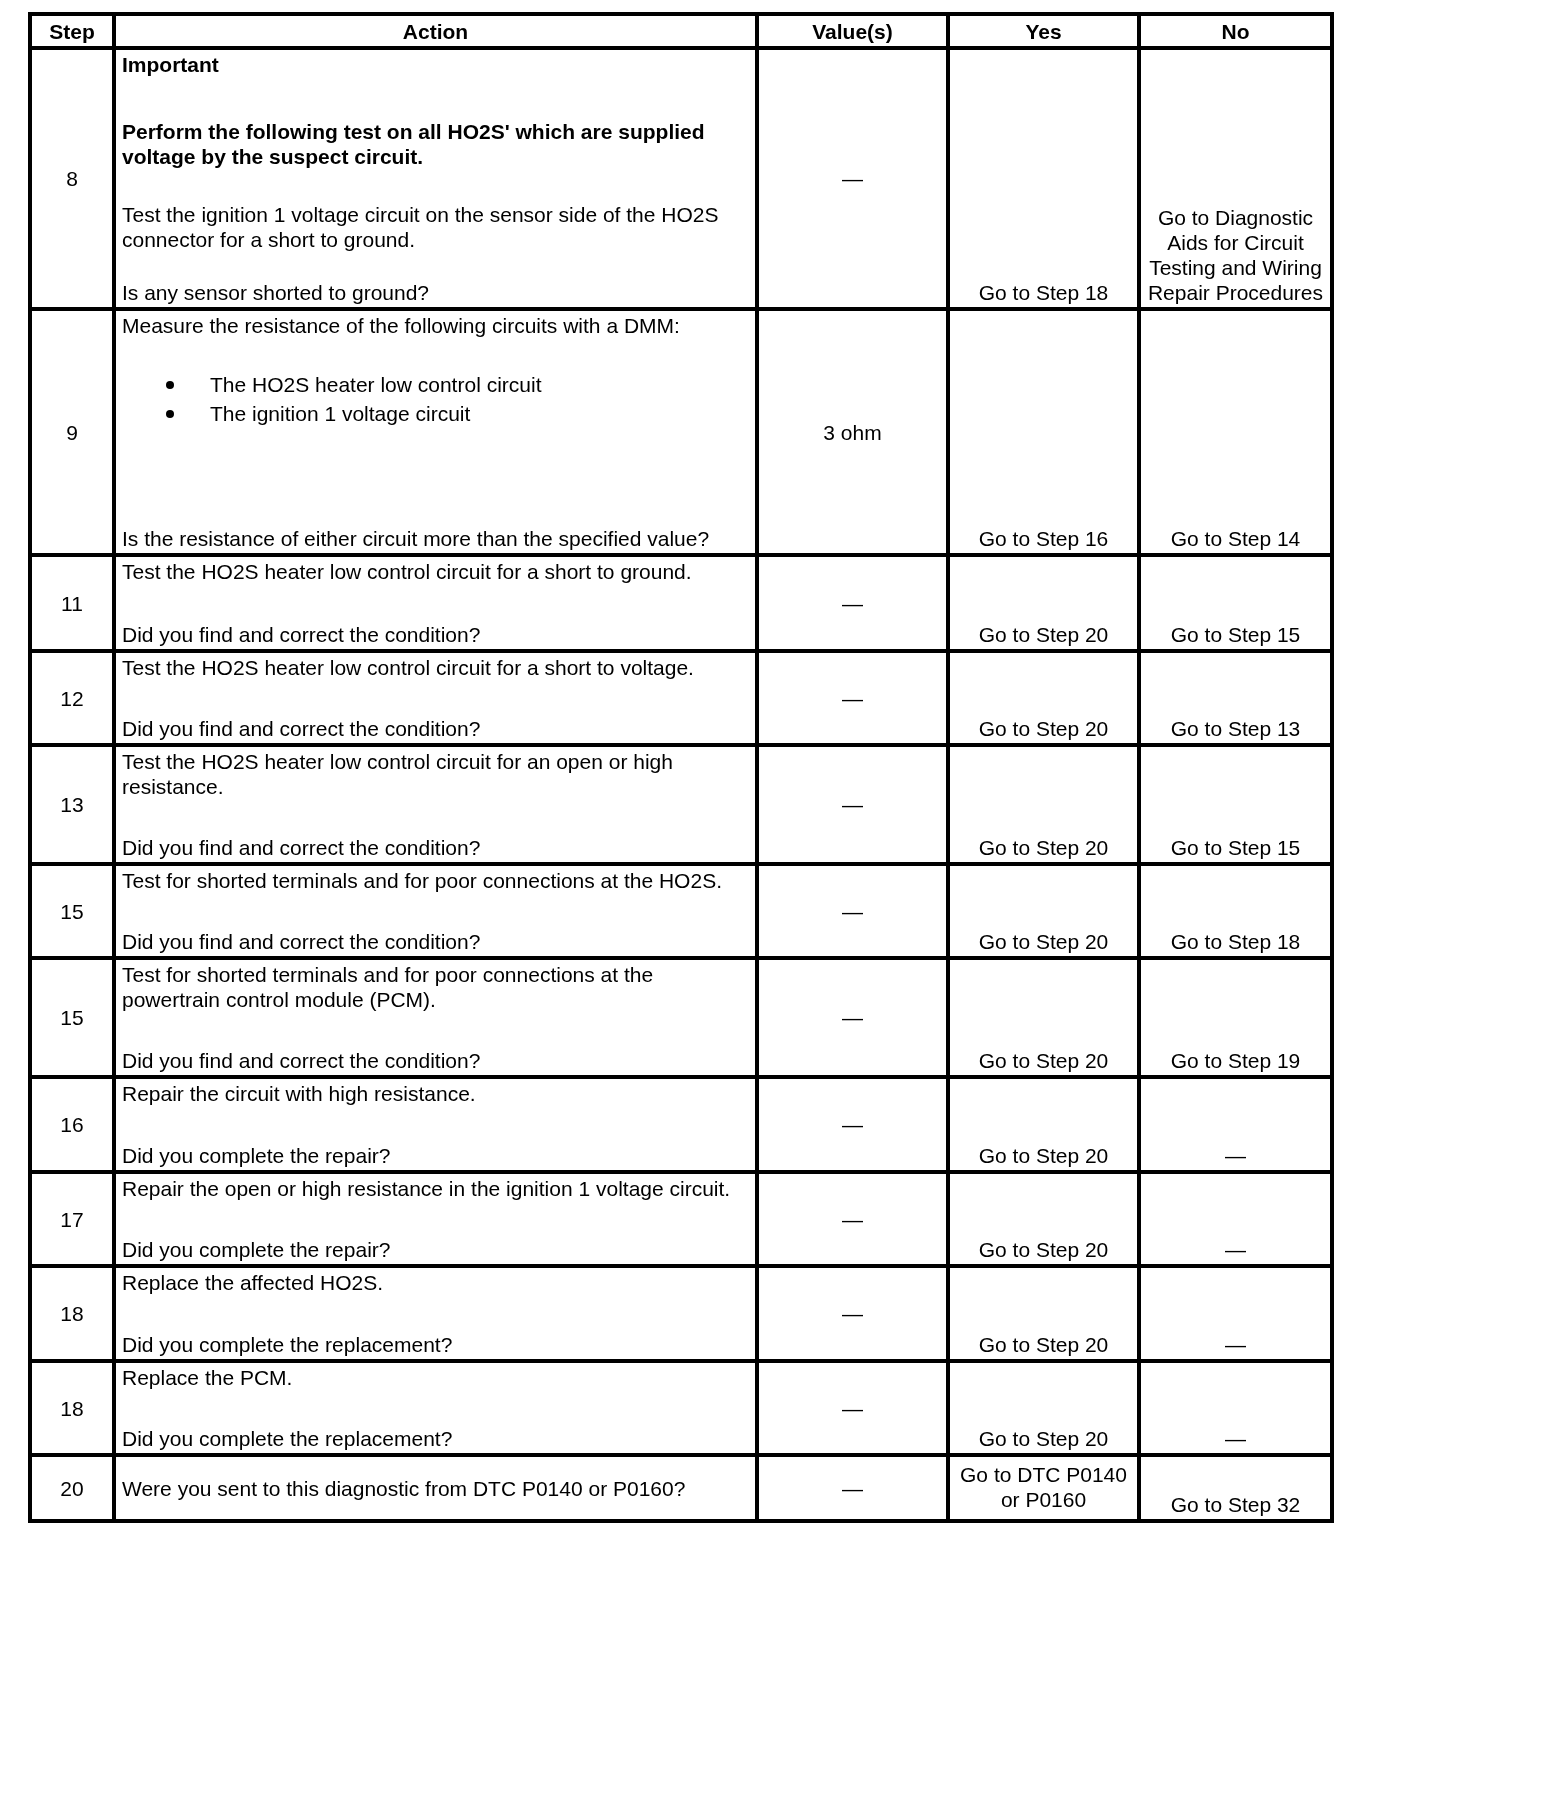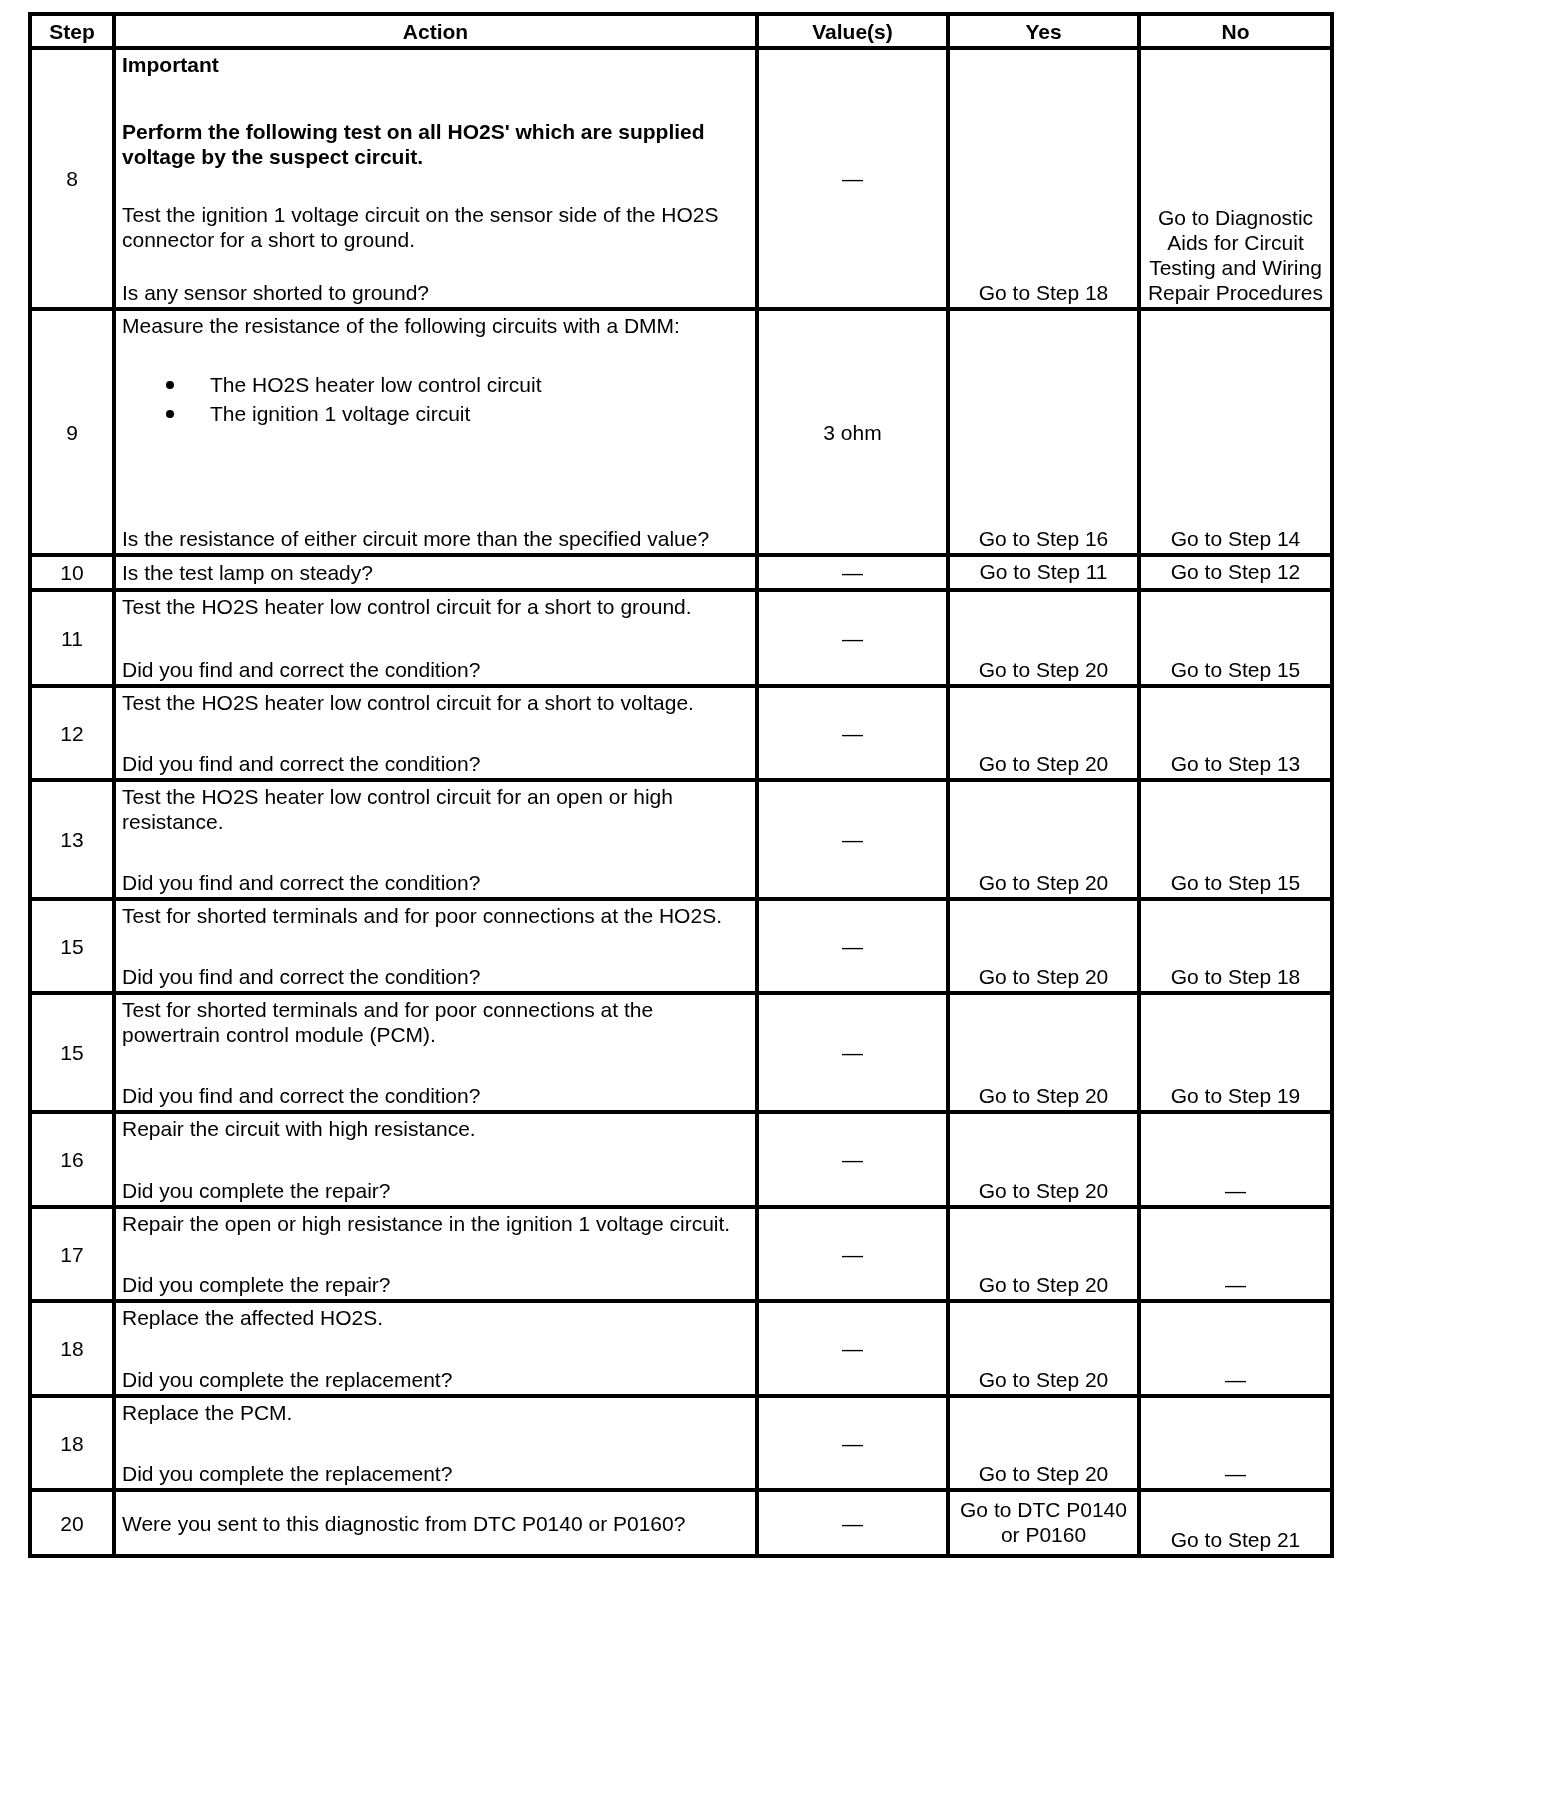--- a/index.html
+++ b/index.html
@@ -161,29 +161,20 @@
             </ul>
           </div>
           <span class="para">Is the resistance of either circuit more than the specified value?</span>
         </div>
       </td>
       <td class="value-cell">3 ohm</td>
       <td class="yes-cell">Go to Step 16</td>
       <td class="no-cell">Go to Step 14</td>
     </tr>
 
-    <tr class="r10">
-      <td class="step-cell">10</td>
-      <td class="action-cell mid">
-        <span class="para">Is the test lamp on steady?</span>
-      </td>
-      <td class="value-cell">—</td>
-      <td class="yes-cell mid">Go to Step 11</td>
-      <td class="no-cell mid">Go to Step 12</td>
-    </tr>
 
     <tr class="r11">
       <td class="step-cell">11</td>
       <td class="action-cell">
         <div class="action-wrap">
           <span class="para">Test the HO2S heater low control circuit for a short to ground.</span>
           <span class="para">Did you find and correct the condition?</span>
         </div>
       </td>
       <td class="value-cell">—</td>
@@ -295,16 +286,16 @@
       <td class="no-cell">—</td>
     </tr>
 
     <tr class="r20">
       <td class="step-cell">20</td>
       <td class="action-cell mid">
         <span class="para">Were you sent to this diagnostic from DTC P0140 or P0160?</span>
       </td>
       <td class="value-cell">—</td>
       <td class="yes-cell mid">Go to DTC P0140 or P0160</td>
-      <td class="no-cell">Go to Step 21</td>
+      <td class="no-cell">Go to Step 32</td>
     </tr>
   </tbody>
 </table>
 
 </body></html>

